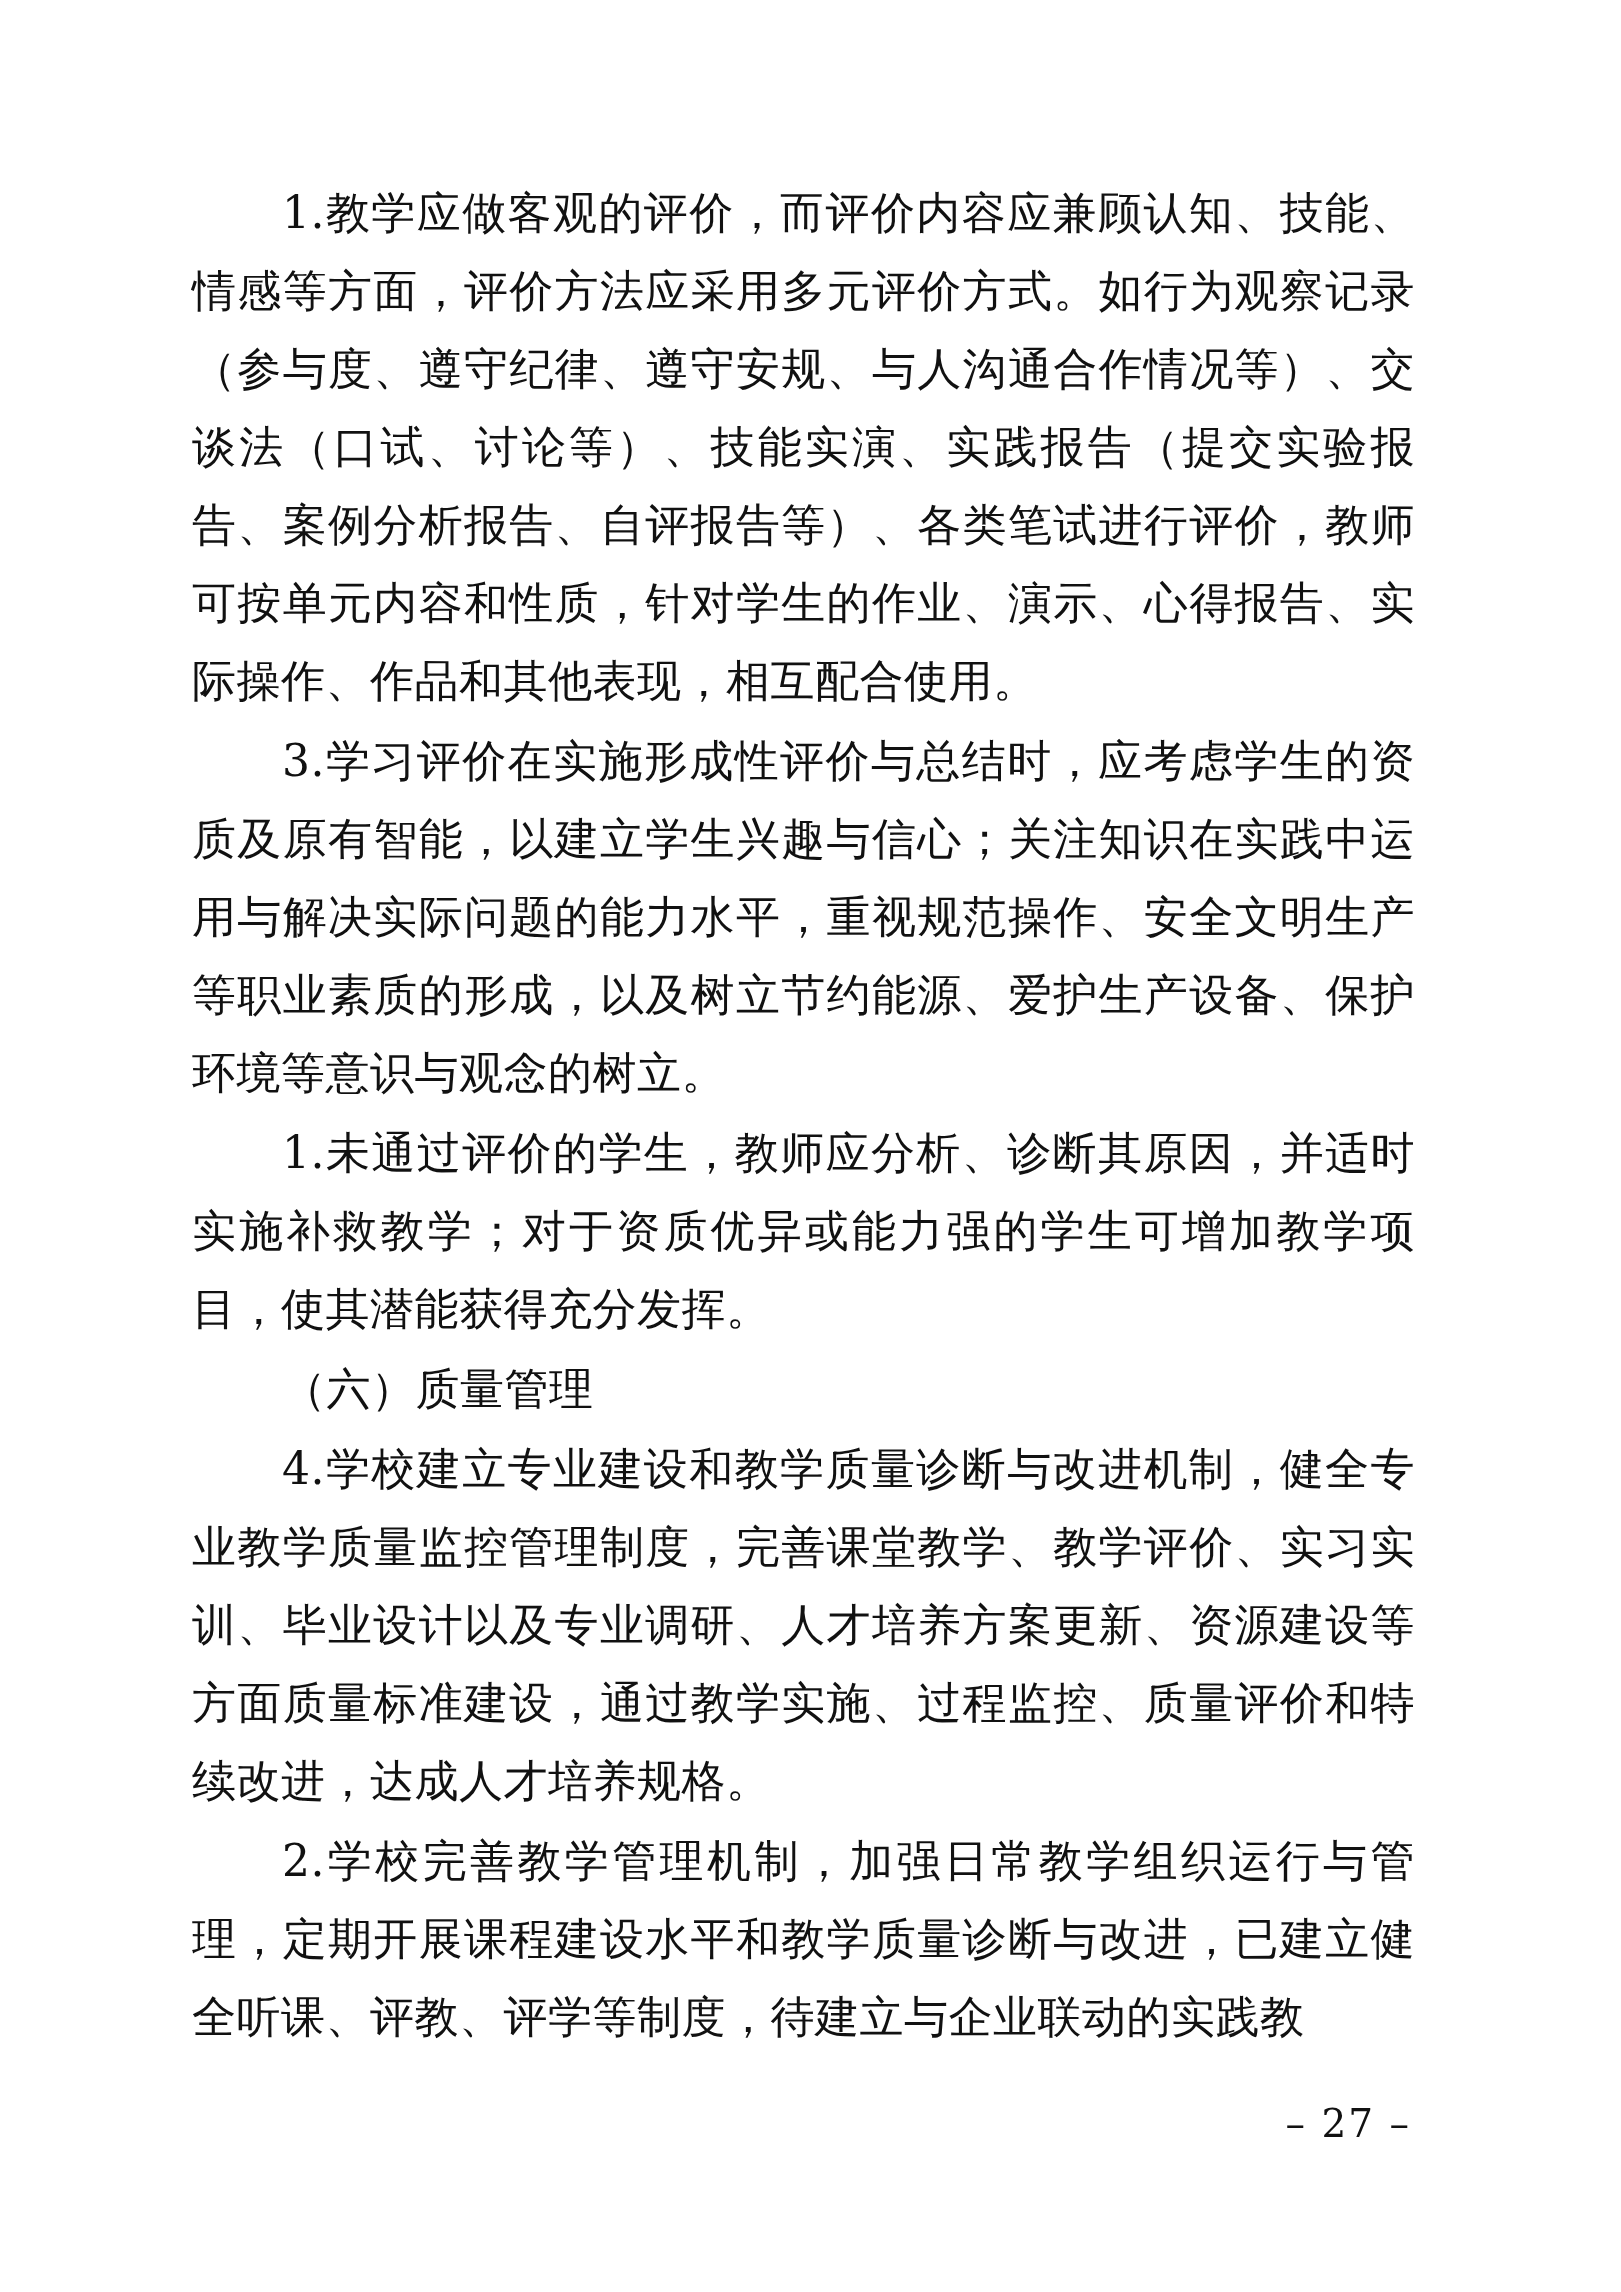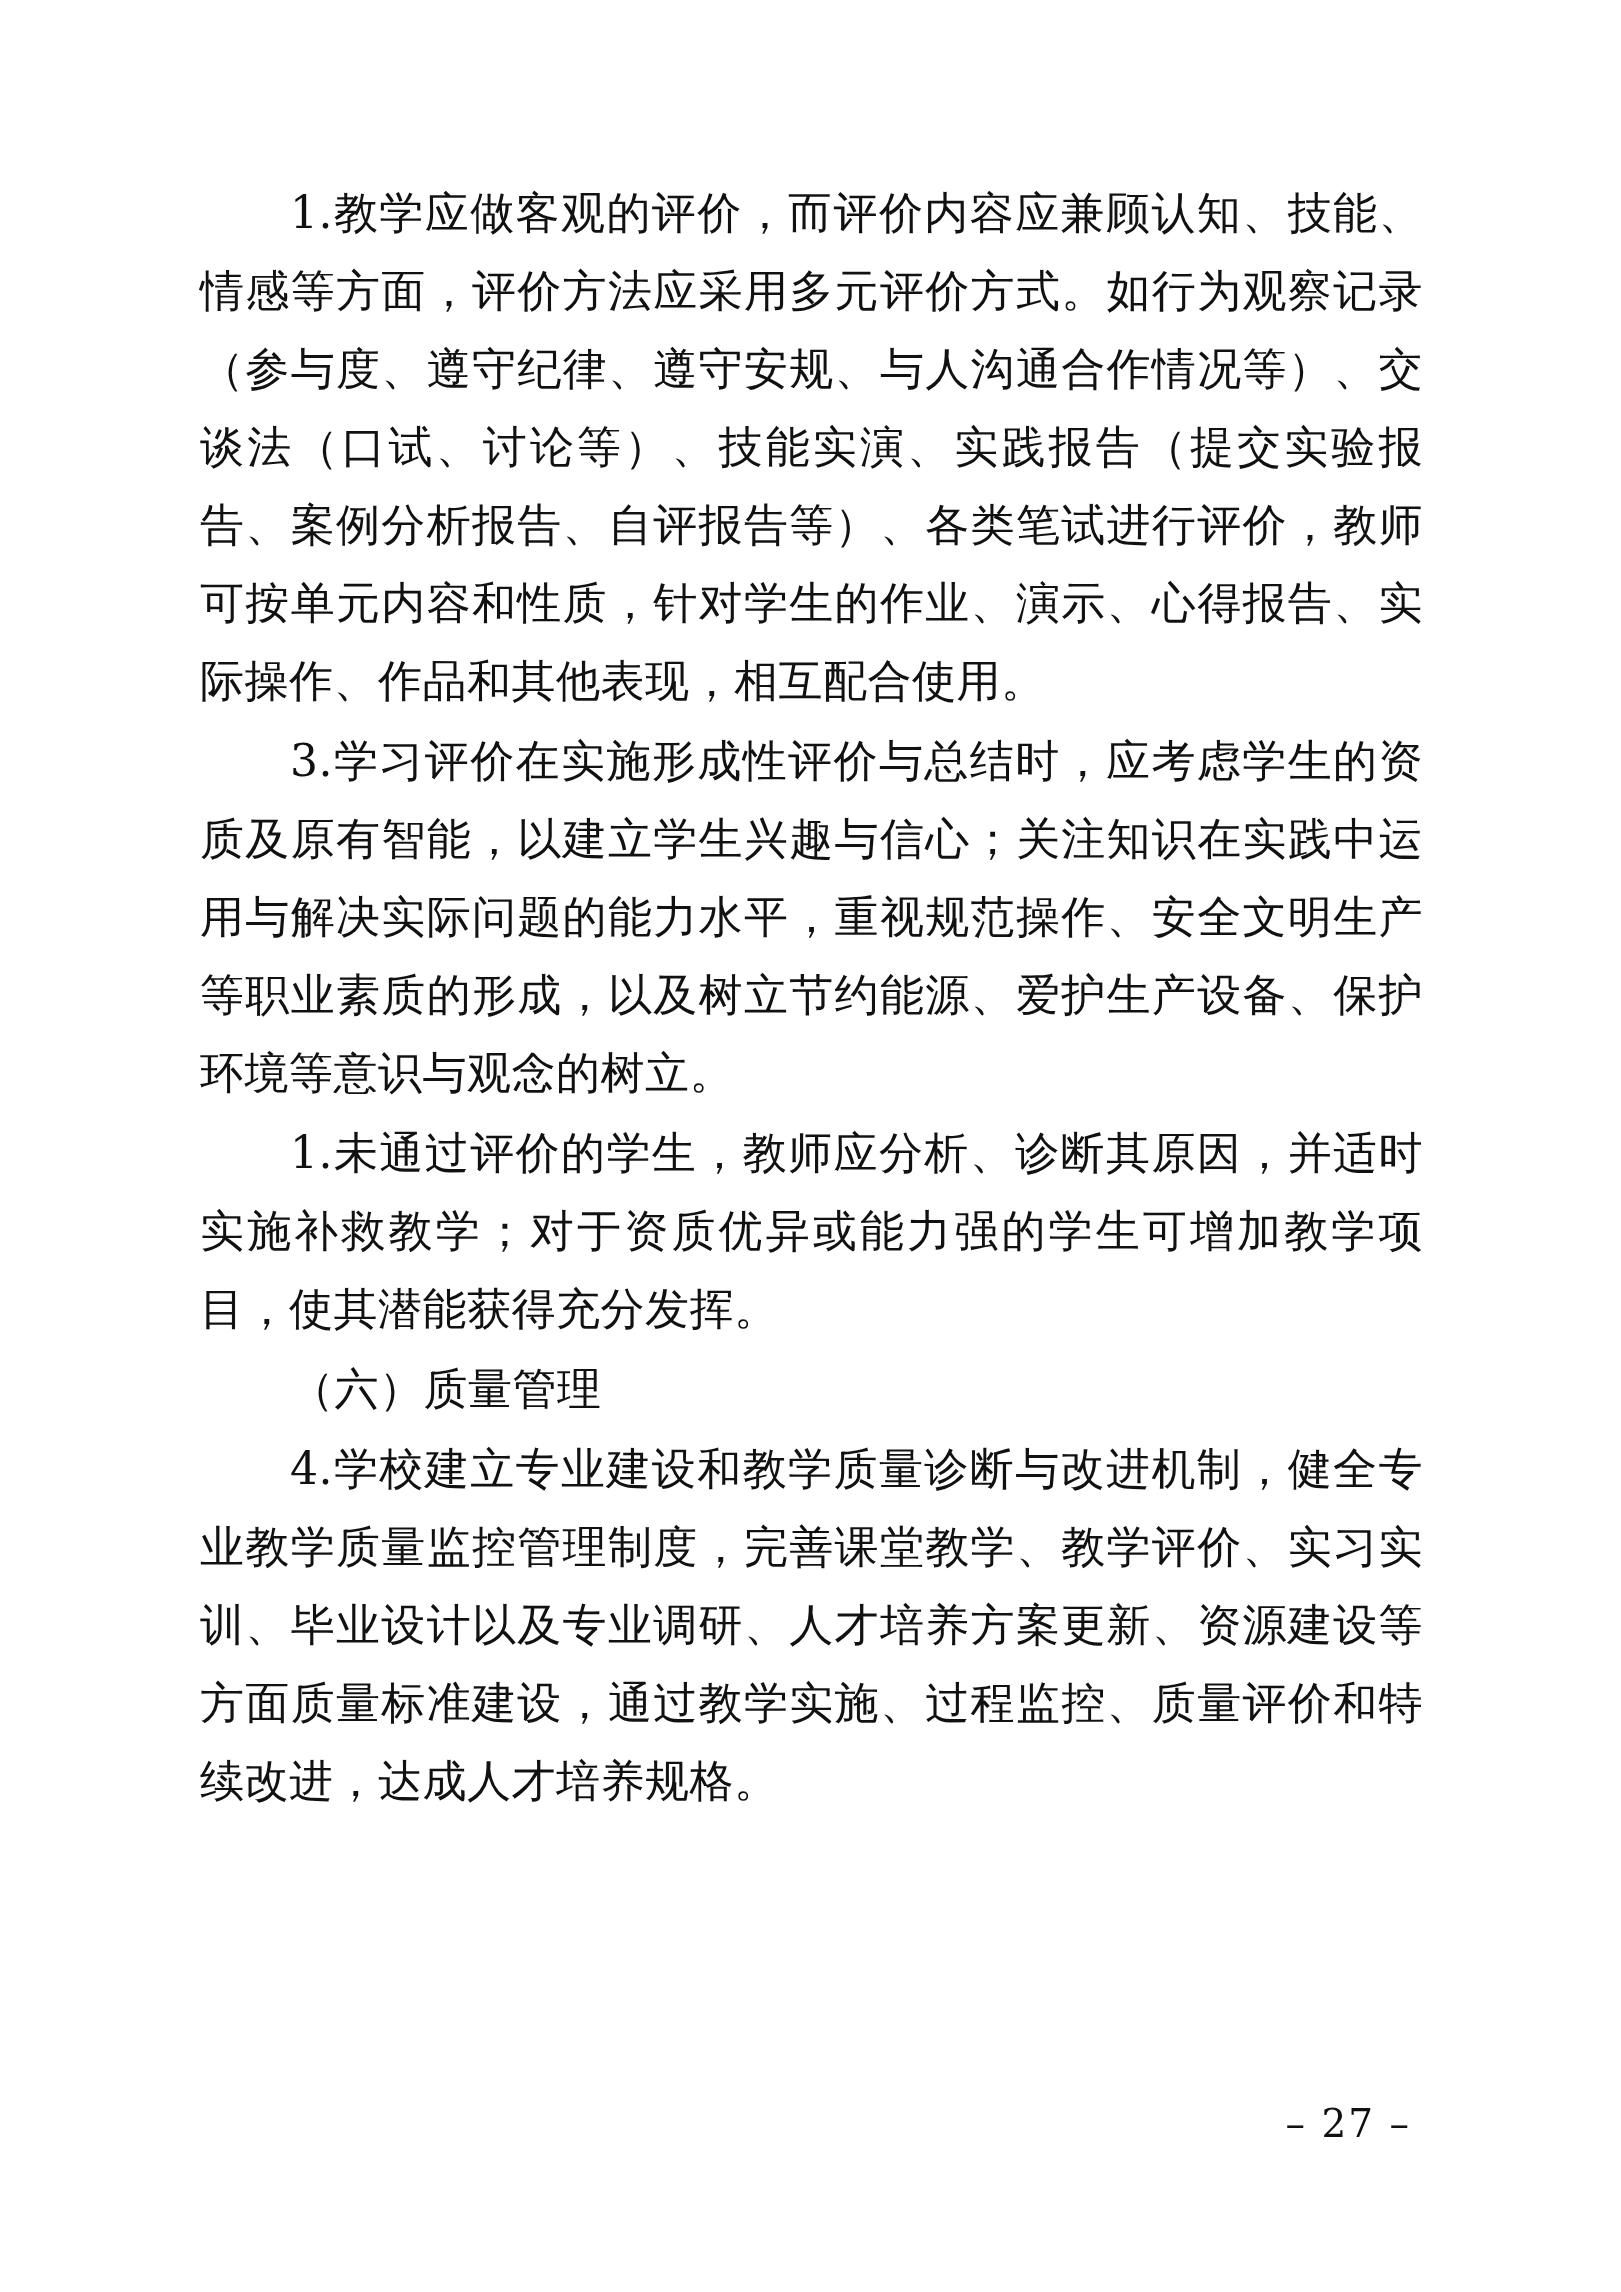--- a/index.html
+++ b/index.html
@@ -10,21 +10,21 @@
   .page {
     position: relative;
     width: 1621px;
     height: 2293px;
     background: #ffffff;
     box-sizing: border-box;
     overflow: hidden;
   }
   .content {
     position: absolute;
-    left: 200px;
+    left: 192px;
     top: 174px;
     width: 1223px;
   }
   .para {
     font-family: "DejaVu Serif", "Liberation Serif", serif;
     font-size: 44px;
     line-height: 78px;
     color: #111111;
     text-align: justify;
     text-justify: inter-ideograph;
@@ -51,16 +51,17 @@
 </head>
 <body>
 
 <div class="page">
   <div class="content">
     <p class="para">1.教学应做客观的评价，而评价内容应兼顾认知、技能、情感等方面，评价方法应采用多元评价方式。如行为观察记录（参与度、遵守纪律、遵守安规、与人沟通合作情况等）、交谈法（口试、讨论等）、技能实演、实践报告（提交实验报告、案例分析报告、自评报告等）、各类笔试进行评价，教师可按单元内容和性质，针对学生的作业、演示、心得报告、实际操作、作品和其他表现，相互配合使用。</p>
     <p class="para">3.学习评价在实施形成性评价与总结时，应考虑学生的资质及原有智能，以建立学生兴趣与信心；关注知识在实践中运用与解决实际问题的能力水平，重视规范操作、安全文明生产等职业素质的形成，以及树立节约能源、爱护生产设备、保护环境等意识与观念的树立。</p>
     <p class="para">1.未通过评价的学生，教师应分析、诊断其原因，并适时实施补救教学；对于资质优异或能力强的学生可增加教学项目，使其潜能获得充分发挥。</p>
     <p class="para heading">（六）质量管理</p>
     <p class="para">4.学校建立专业建设和教学质量诊断与改进机制，健全专业教学质量监控管理制度，完善课堂教学、教学评价、实习实训、毕业设计以及专业调研、人才培养方案更新、资源建设等方面质量标准建设，通过教学实施、过程监控、质量评价和特续改进，达成人才培养规格。</p>
+    <p class="para">2.学校完善教学管理机制，加强日常教学组织运行与管理，定期开展课程建设水平和教学质量诊断与改进，已建立健全听课、评教、评学等制度，待建立与企业联动的实践教</p>
   </div>
   <div class="page-number">– 27 –</div>
 </div>
 
 
 </body></html>

